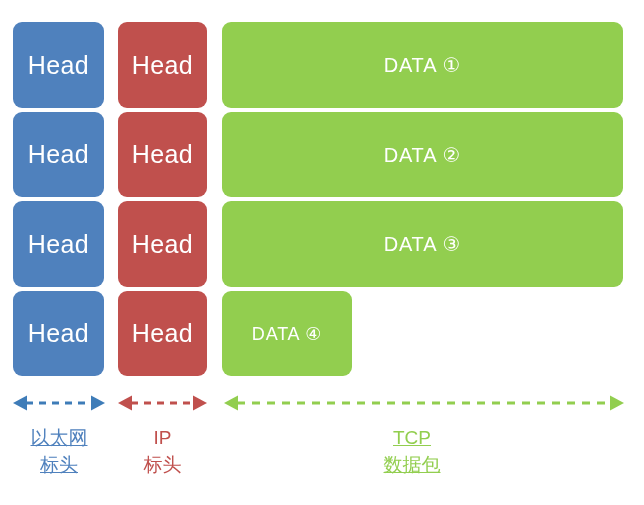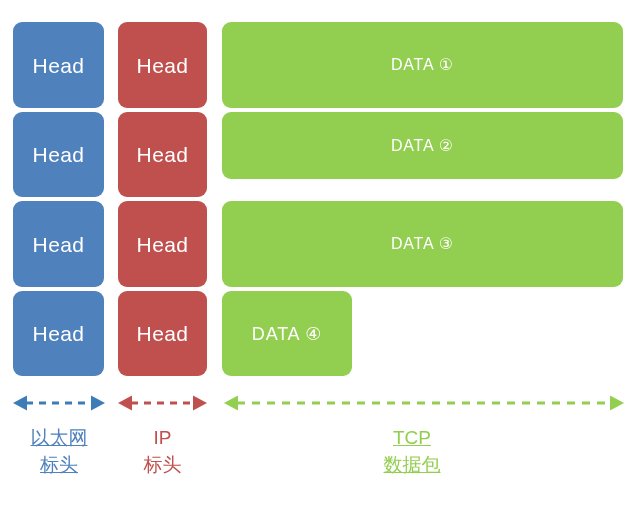--- a/index.html
+++ b/index.html
@@ -34,27 +34,27 @@
     color: #ffffff;
     letter-spacing: 0.4px;
     white-space: nowrap;
     user-select: none;
   }
   .box.eth  { background: #4F81BD; }
   .box.ip   { background: #C0504D; }
   .box.data { background: #92CE4F; }
 
   .box-label {
-    font-size: 21px;
+    font-size: 25px;
     font-weight: 400;
     color: #ffffff;
     line-height: 1;
   }
   .box.data .box-label {
-    font-size: 16px;
+    font-size: 20px;
     letter-spacing: 0.8px;
   }
   .box.data.short .box-label {
     font-size: 18px;
   }
 
   
   .arrow-row {
     position: absolute;
     height: 22px;
@@ -97,21 +97,21 @@
   <div class="box data" style="left:222px; top:22px; width:401px; height:86px;">
     <span class="box-label">DATA ①</span>
   </div>
 
   <div class="box eth" style="left:13px; top:112px; width:91px; height:85px;">
     <span class="box-label">Head</span>
   </div>
   <div class="box ip" style="left:118px; top:112px; width:89px; height:85px;">
     <span class="box-label">Head</span>
   </div>
-  <div class="box data" style="left:222px; top:112px; width:401px; height:67px;">
+  <div class="box data" style="left:222px; top:112px; width:401px; height:85px;">
     <span class="box-label">DATA ②</span>
   </div>
 
   <div class="box eth" style="left:13px; top:201px; width:91px; height:86px;">
     <span class="box-label">Head</span>
   </div>
   <div class="box ip" style="left:118px; top:201px; width:89px; height:86px;">
     <span class="box-label">Head</span>
   </div>
   <div class="box data" style="left:222px; top:201px; width:401px; height:86px;">

